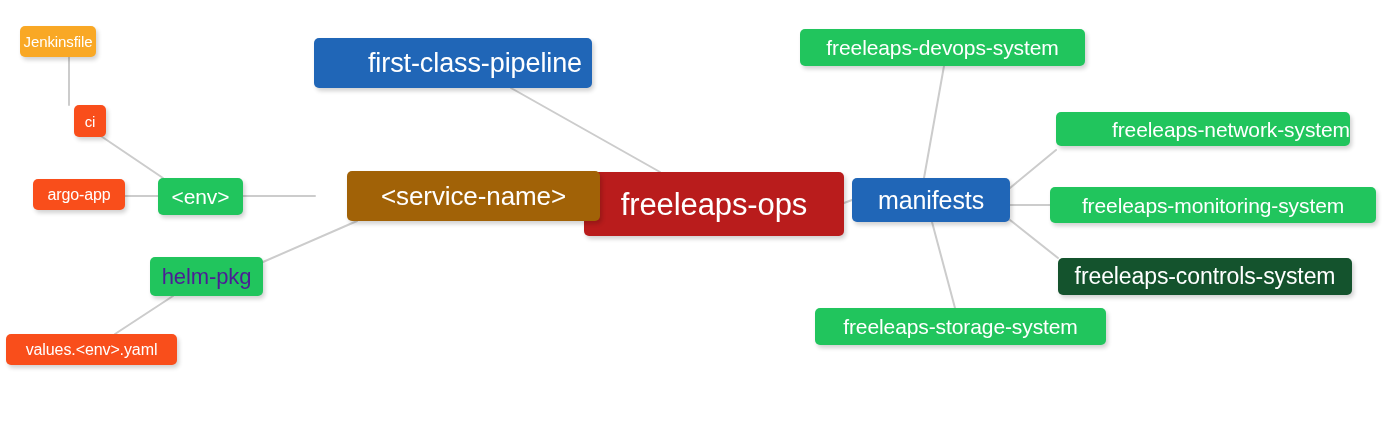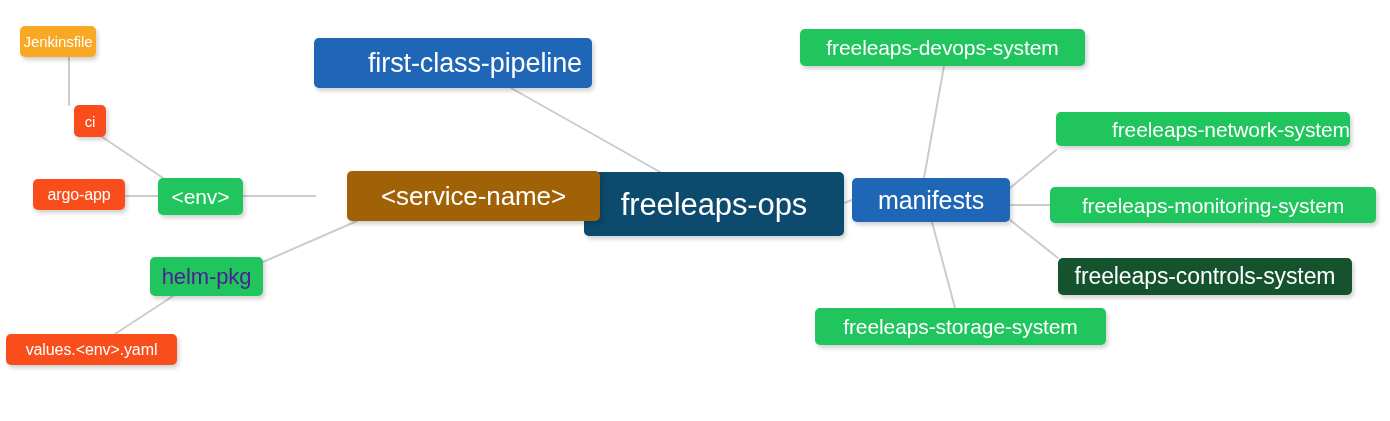--- a/index.html
+++ b/index.html
@@ -60,21 +60,21 @@
       <line x1="69" y1="105" x2="69" y2="57" stroke="#cccccc" stroke-width="2" stroke-linecap="round"></line>
       <line x1="173" y1="296" x2="115" y2="334" stroke="#cccccc" stroke-width="2" stroke-linecap="round"></line>
       <line x1="924" y1="178" x2="944" y2="66" stroke="#cccccc" stroke-width="2" stroke-linecap="round"></line>
       <line x1="1010" y1="188" x2="1056" y2="150" stroke="#cccccc" stroke-width="2" stroke-linecap="round"></line>
       <line x1="1010" y1="205" x2="1050" y2="205" stroke="#cccccc" stroke-width="2" stroke-linecap="round"></line>
       <line x1="1010" y1="220" x2="1058" y2="258" stroke="#cccccc" stroke-width="2" stroke-linecap="round"></line>
       <line x1="932" y1="222" x2="955" y2="308" stroke="#cccccc" stroke-width="2" stroke-linecap="round"></line>
     </svg>
 
   <div id="nodes-layer">
-      <div class="node" style="left: 584px; top: 172px; width: 260px; height: 64px; background: #0c4a6e; font-size: 31px; border-radius: 5px; color: rgb(255, 255, 255);">
+      <div class="node" style="left: 584px; top: 172px; width: 260px; height: 64px; background: #b91c1c; font-size: 31px; border-radius: 5px; color: rgb(255, 255, 255);">
         <span>freeleaps-ops</span>
       </div>
       <div class="node" style="left: 315px; top: 171px; width: 253px; height: 50px; background: #a16207; font-size: 26px; border-radius: 5px; color: rgb(255, 255, 255); margin-left: 32px;">
         <span>&lt;service-name&gt;</span>
       </div>
       <div class="node" style="left: 314px; top: 38px; width: 278px; height: 50px; background: rgb(32, 102, 183); font-size: 27px; border-radius: 5px; color: rgb(255, 255, 255); padding-left: 44px;">
         <span>first-class-pipeline</span>
       </div>
       <div class="node" style="left: 852px; top: 178px; width: 158px; height: 44px; background: rgb(32, 102, 183); font-size: 25px; border-radius: 5px; color: rgb(255, 255, 255);">
         <span>manifests</span>

